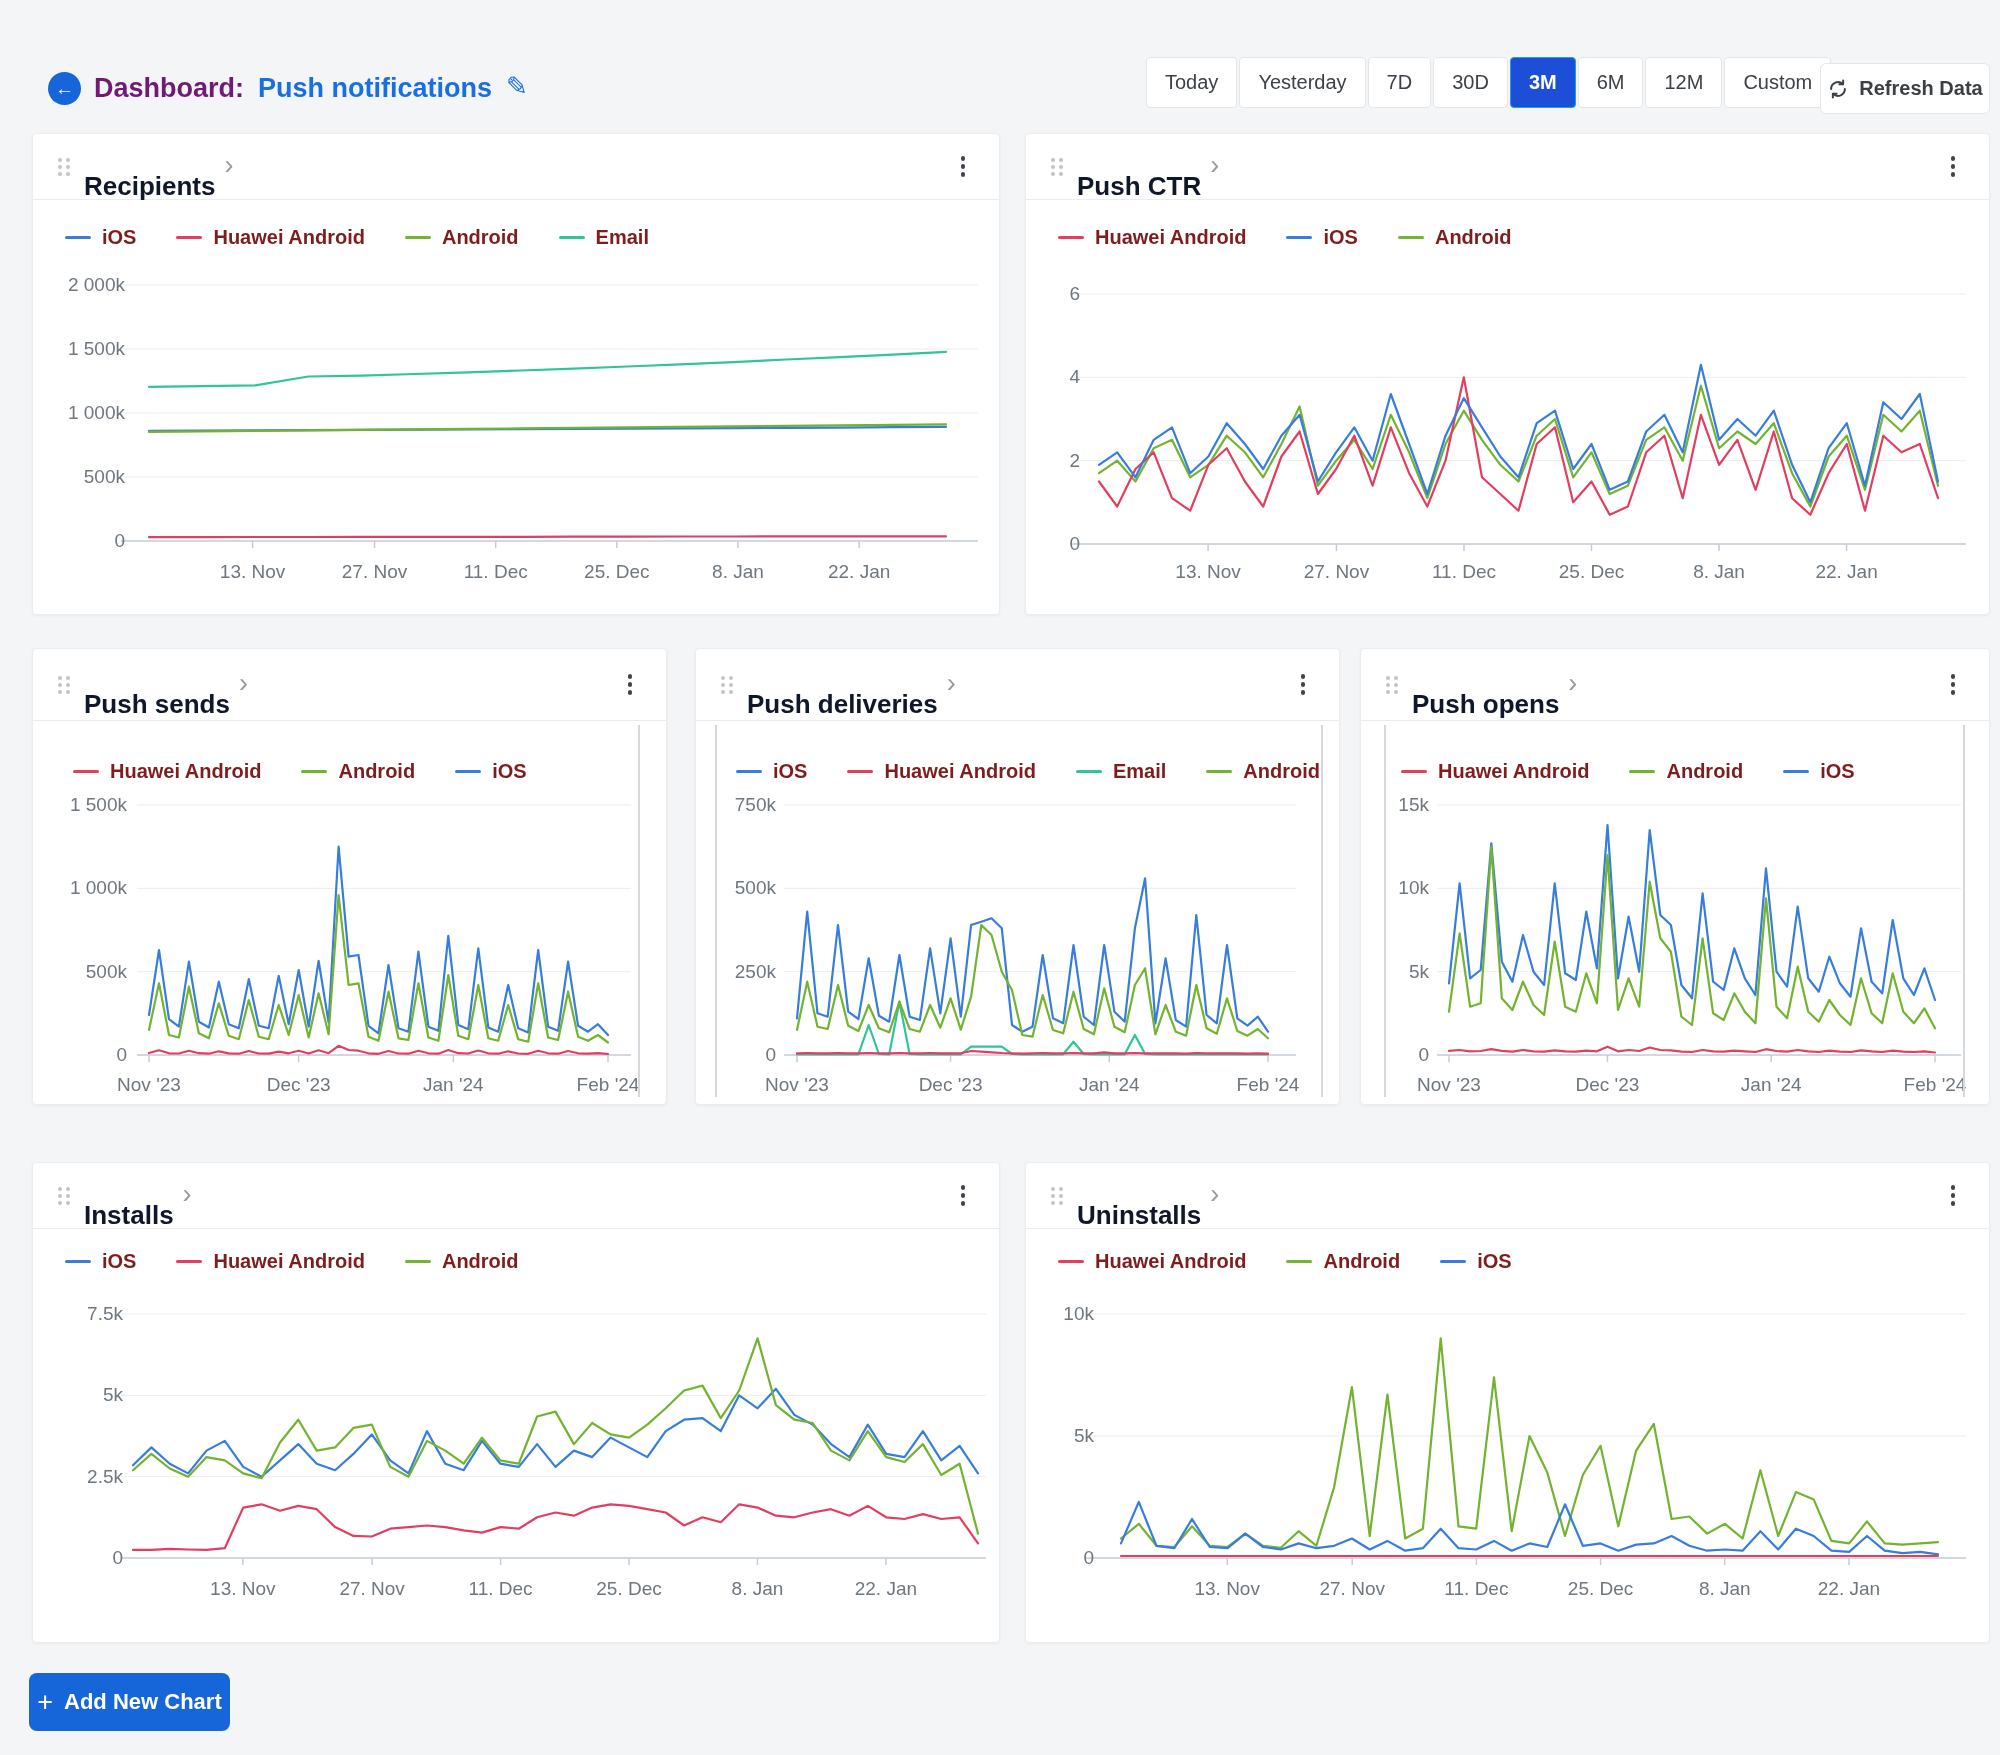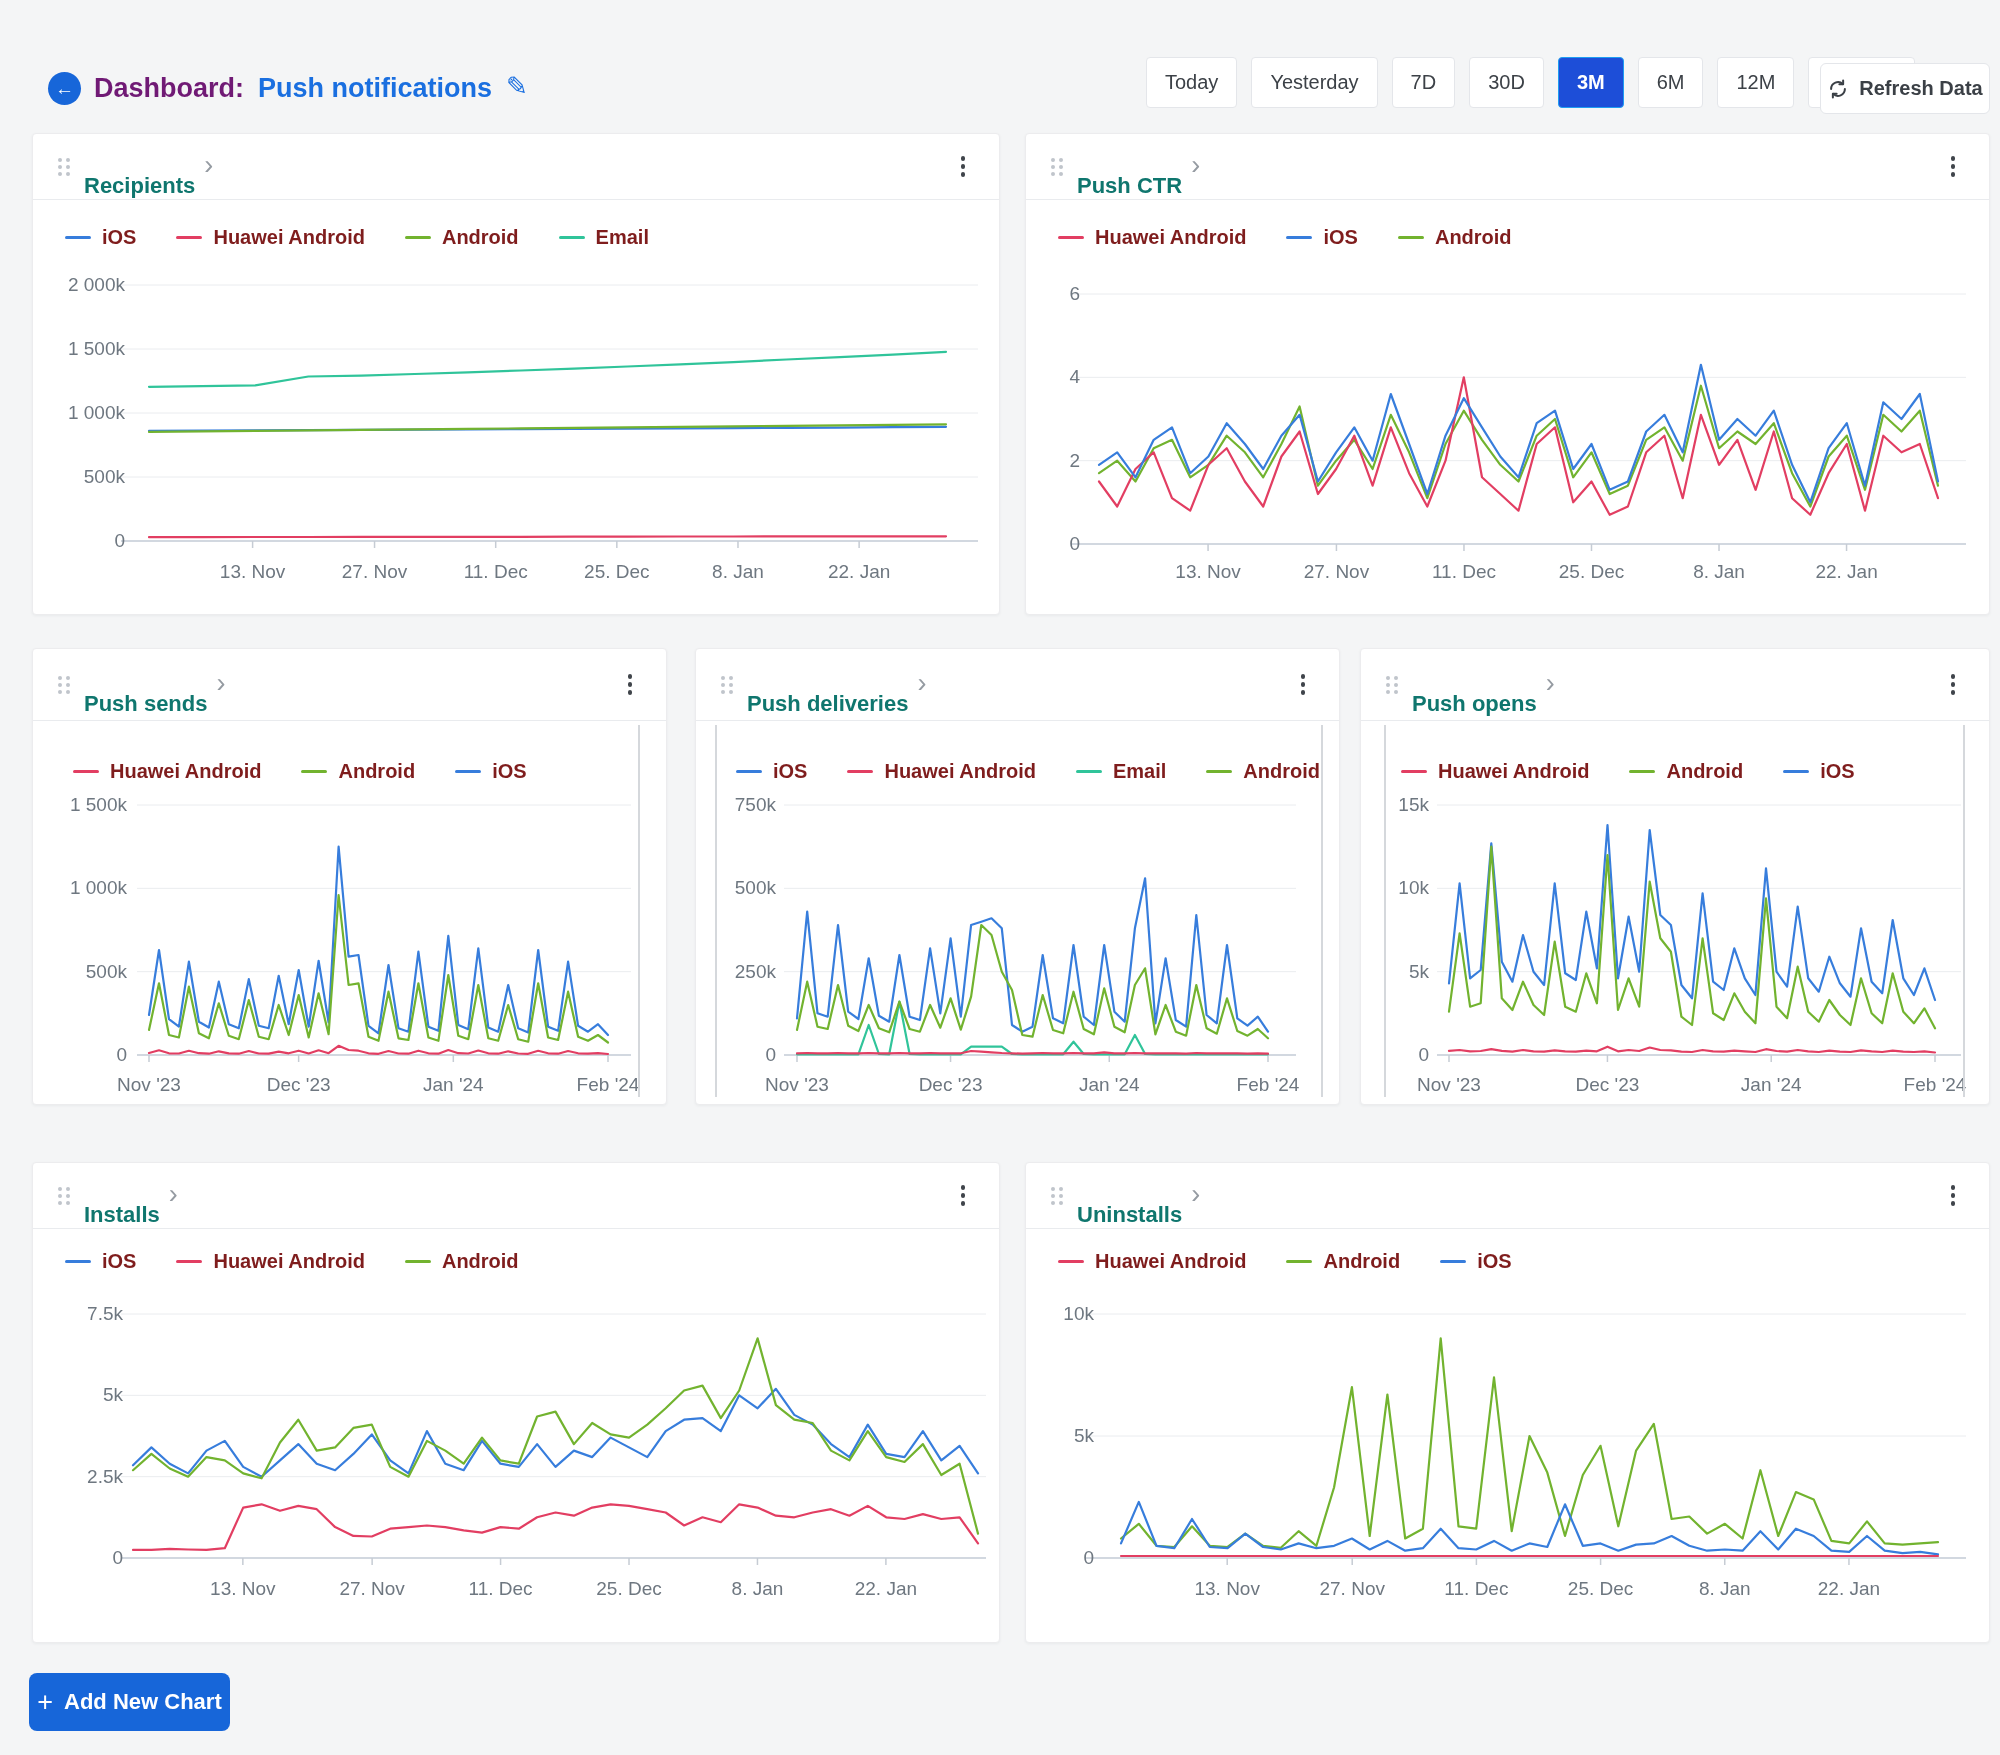--- a/index.html
+++ b/index.html
@@ -15,21 +15,21 @@
   
   .back-btn {
     position:absolute; left:48px; top:72px; width:33px; height:33px;
     border:none; border-radius:50%; background:#1766d9; color:#fff;
     font-size:19px; font-weight:bold; cursor:pointer; line-height:33px; text-align:center;
   }
   .head-titles { position:absolute; left:94px; top:71px; height:34px; display:flex; align-items:center; gap:14px; }
   .page-title  { font-size:27px; font-weight:700; color:#701a75; }
   .dash-link   { font-size:27px; font-weight:700; color:#1a6fe0; text-decoration:none; cursor:pointer; }
   .edit-ic     { font-size:26px; color:#1a6fe0; cursor:pointer; transform:translateY(-2px); display:inline-block; }
-  .ranges { position:absolute; left:1146px; top:57px; height:51px; display:flex; gap:14px; }
+  .ranges { position:absolute; left:1146px; top:57px; height:51px; display:flex; gap:2px; }
   .range-btn {
     height:51px; padding:0 18px; background:#fff; border:1px solid #e4e6ea; border-radius:4px;
     font-family:inherit; font-size:20px; font-weight:500; color:#3c4147; cursor:pointer; white-space:nowrap;
   }
   .range-btn.active { background:#1d4ed8; border-color:#1e9df2; color:#fff; font-weight:600; }
   .refresh-btn {
     position:absolute; left:1820px; top:63px; width:170px; height:51px;
     background:#fff; border:1px solid #e4e6ea; border-radius:6px; cursor:pointer;
     display:flex; align-items:center; justify-content:center; gap:10px;
     font-family:inherit; font-size:20px; font-weight:600; color:#3b4046;
@@ -47,21 +47,21 @@
   #card-installs        { left:32px;   top:1162px; width:968px; height:481px; }
   #card-uninstalls      { left:1025px; top:1162px; width:965px; height:481px; }
   .card-head {
     height:66px; border-bottom:1px solid #e9ebee;
     display:flex; align-items:center; padding:0 30px 0 25px;
   }
   .r2 .card-head { height:72px; }
   .drag { display:grid; grid-template-columns:repeat(2,4px); gap:3px 4px; margin-right:14px; cursor:grab; }
   .drag i { width:4px; height:4px; border-radius:50%; background:#c0c5cb; }
   .card-title { display:flex; align-items:center; text-decoration:none; cursor:pointer; }
-  .card-title b { font-size:22px; font-weight:600; color:#0f766e;margin-top:39px; }
+  .card-title b { font-size:26px; font-weight:600; color:#0f172a;margin-top:39px; }
   .chev { font-size:27px; color:#959ba2; margin-left:9px; line-height:20px; transform:translateY(-2px); }
   .kebab { margin-left:auto; cursor:pointer; padding:4px; }
   .kebab i { display:block; width:4.5px; height:4.5px; border-radius:50%; background:#40454b; margin:3.5px 0; }
   .legend { position:absolute; left:32px; top:92px; display:flex; gap:40px; }
   .r2 .legend { left:40px; top:111px; }
   .r3 .legend { top:87px; }
   .leg-item { display:flex; align-items:center; gap:11px; cursor:pointer; }
   .leg-item .mk { width:26px; height:3px; border-radius:2px; }
   .leg-item .lb { font-size:20px; font-weight:600; color:#7f1d1d; }
   svg.plot { position:absolute; left:0; top:0; width:100%; height:100%; pointer-events:none; }

